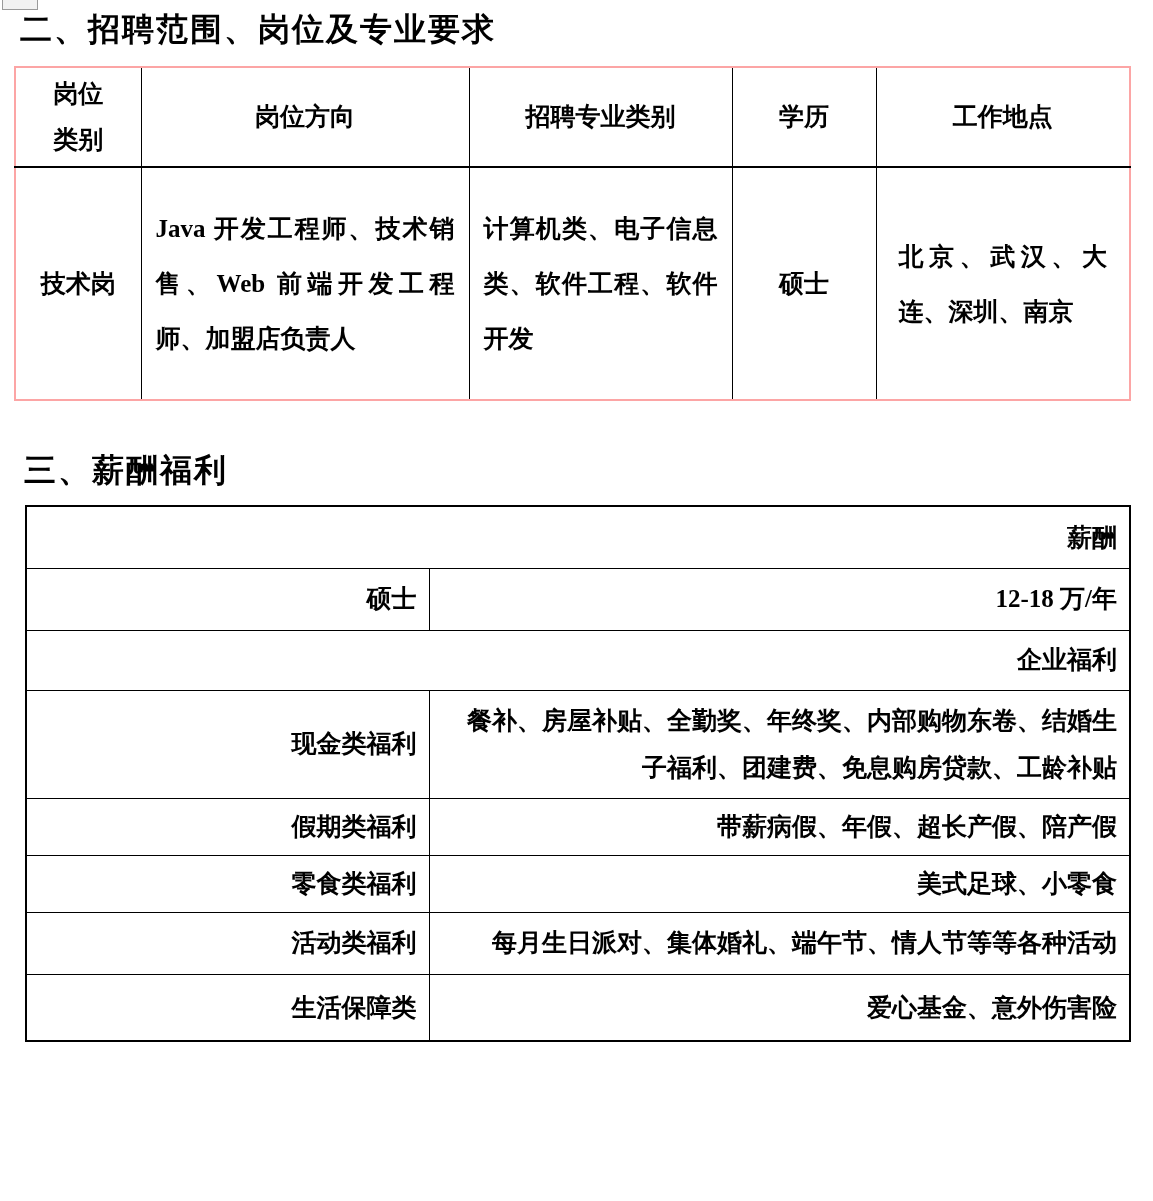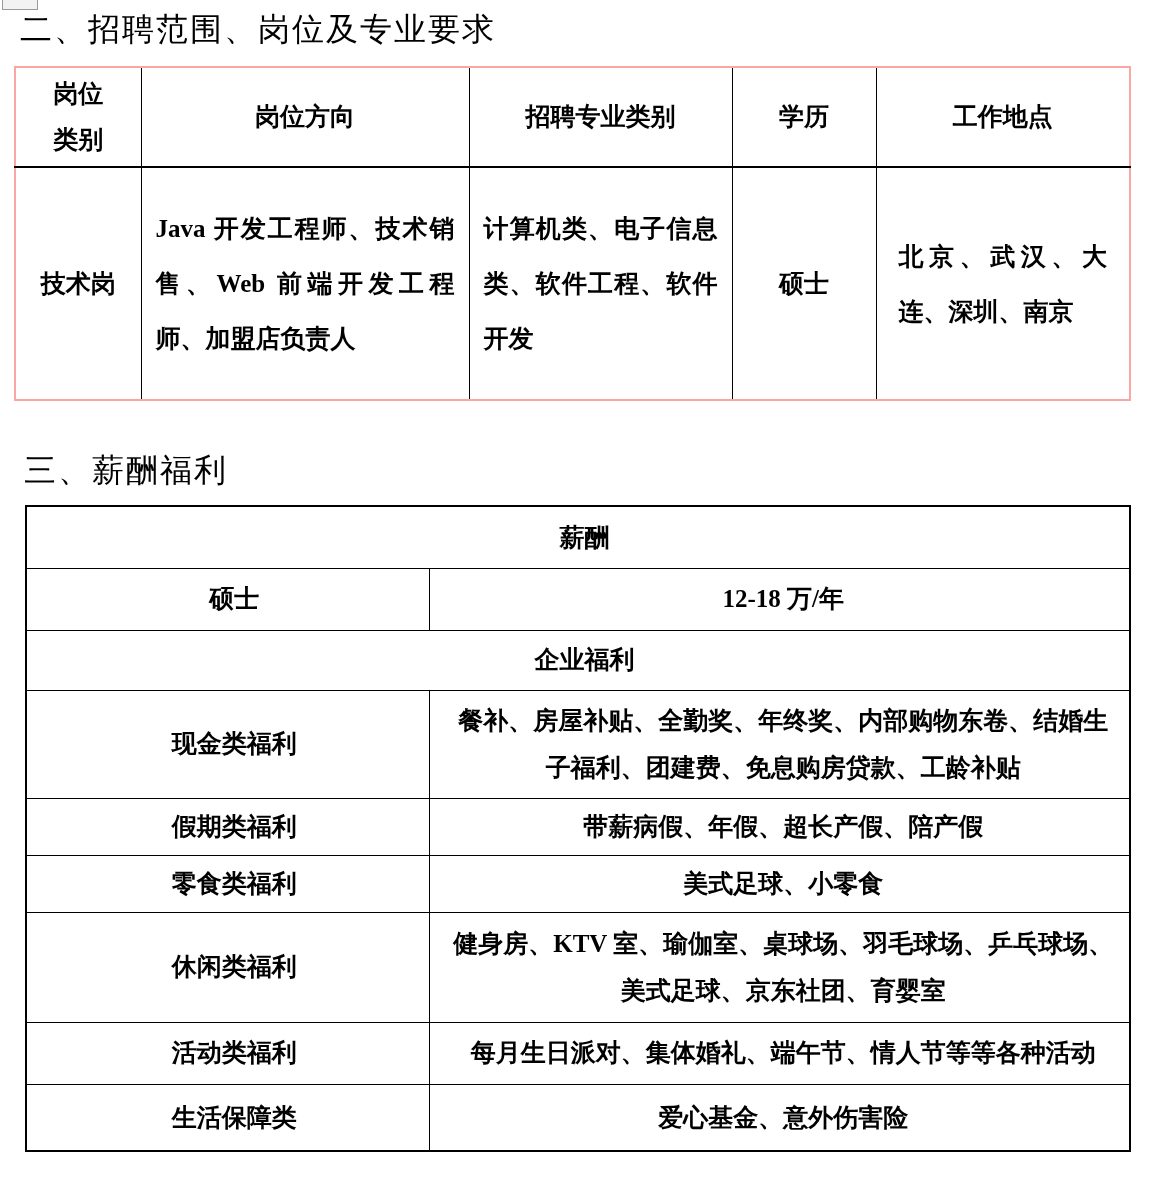--- a/index.html
+++ b/index.html
@@ -20,21 +20,21 @@
     position: absolute;
     left: 2px;
     top: -4px;
     width: 34px;
     height: 12px;
     border: 1px solid #9a9a9a;
     background: #f2f2f2;
   }
   h1.sec-title, h2.sec-title {
     font-size: 32px;
-    font-weight: normal;
+    font-weight: bold;
     letter-spacing: 2px;
     margin: 0;
   }
   #sec2-title { padding: 8px 0 0 20px; }
   #sec3-title { padding: 48px 0 0 24px; }
 
   table {
     border-collapse: collapse;
     table-layout: fixed;
     font-size: 25px;
@@ -72,21 +72,21 @@
 
   
   .t2 {
     margin: 12px 0 0 25px;
     width: 1104px;
     border: 2px solid #000;
   }
   .t2 td {
     padding: 0 12px 0 25px;
     line-height: 1.9;
-    text-align: center;
+    text-align: right;
   }
   .t2 .group { font-weight: bold; }
   .t2 .val { padding-left: 20px; }
 </style>
 </head>
 <body>
 
 <div class="page">
 
   <div class="corner-artifact"></div>
@@ -143,24 +143,20 @@
       <td class="val">餐补、房屋补贴、全勤奖、年终奖、内部购物东卷、结婚生子福利、团建费、免息购房贷款、工龄补贴</td>
     </tr>
     <tr style="height:57px">
       <td>假期类福利</td>
       <td class="val">带薪病假、年假、超长产假、陪产假</td>
     </tr>
     <tr style="height:57px">
       <td>零食类福利</td>
       <td class="val">美式足球、小零食</td>
     </tr>
-    <tr style="height:110px">
-      <td>休闲类福利</td>
-      <td class="val">健身房、KTV 室、瑜伽室、桌球场、羽毛球场、乒乓球场、美式足球、京东社团、育婴室</td>
-    </tr>
     <tr style="height:62px">
       <td>活动类福利</td>
       <td class="val">每月生日派对、集体婚礼、端午节、情人节等等各种活动</td>
     </tr>
     <tr style="height:67px">
       <td>生活保障类</td>
       <td class="val">爱心基金、意外伤害险</td>
     </tr>
   </tbody>
     </table>

